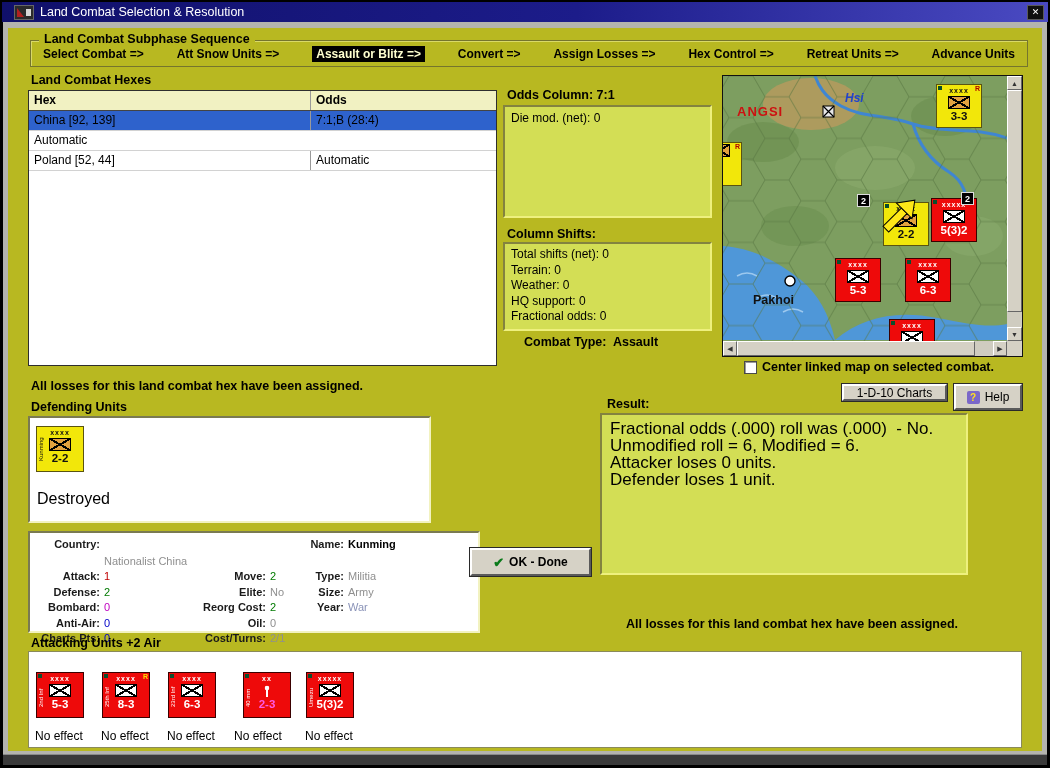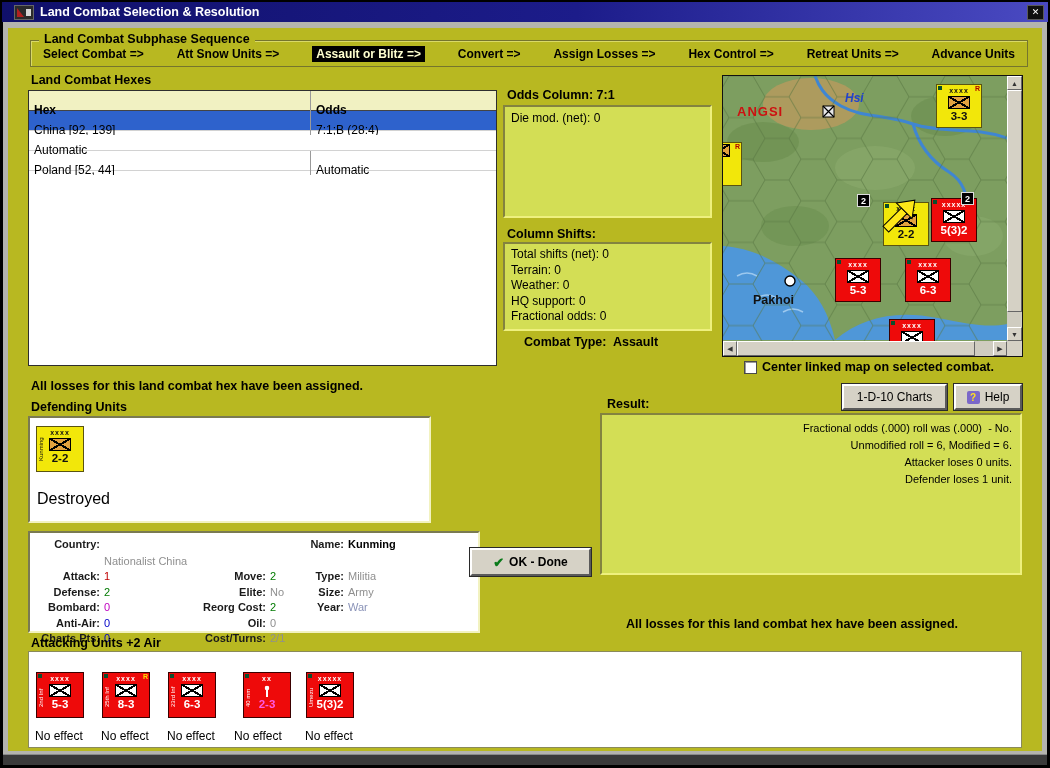--- a/index.html
+++ b/index.html
@@ -7,21 +7,21 @@
   .window { position:relative; width:1050px; height:768px; background:#000; overflow:hidden; }
 
   
   .titlebar { position:absolute; left:2px; top:2px; width:1046px; height:20px;
     background:linear-gradient(90deg,#10106a 0%,#1c1c8a 55%,#4a4ac2 100%);
     display:flex; align-items:center; padding:0 4px; }
   .title-icon { width:20px; height:15px; background:#2b2b2b; border:1px solid #666; margin:0 6px 0 8px; position:relative; }
   .title-icon .ti-a { position:absolute; left:2px; top:2px; width:0; height:0;
     border-left:7px solid #b02020; border-top:9px solid transparent; }
   .title-icon .ti-b { position:absolute; right:2px; top:3px; width:5px; height:7px; background:#d8d8d8; }
-  .title-text { color:#fff; font-weight:bold; font-size:12.5px; }
+  .title-text { color:#fff; font-weight:normal; font-size:12.5px; }
   .close-btn { margin-left:auto; width:17px; height:15px; background:#101010; border:1px solid #5a5a5a;
     color:#fff; font-size:9px; line-height:13px; text-align:center; cursor:default; }
 
   
   .frame { position:absolute; left:3px; top:22px; width:1044px; height:732px; background:#b4b4ae; }
   .content { position:absolute; left:8px; top:28px; width:1034px; height:723px; background:#b8b821; }
   .statusbar { position:absolute; left:3px; top:754px; width:1044px; height:11px; background:#3a3a3a; border-top:1px solid #8a8a8a; }
 
   .blabel { position:absolute; font-weight:bold; font-size:12.5px; color:#000; white-space:nowrap; }
 
@@ -29,32 +29,32 @@
   .seq-box { position:absolute; left:30px; top:40px; width:998px; height:27px;
     border:1px solid #75752d; box-shadow:1px 1px 0 #d9d968 inset; }
   .seq-title { position:absolute; top:-9px; left:8px; background:#b8b821; padding:0 5px; font-weight:bold; font-size:12.5px; }
   .seq-items { display:flex; justify-content:space-between; align-items:center; height:100%; padding:0 12px; }
   .seq-item { font-weight:bold; font-size:12px; color:#000; white-space:nowrap; }
   .seq-item.active { background:#000; color:#ffffd0; padding:1px 4px; }
 
   
   .hex-table { position:absolute; left:28px; top:90px; width:469px; height:276px; background:#fff; border:1px solid #2e2e2e; font-size:12px; }
   .hex-header { display:flex; height:20px; background:#f1f1c2; border-bottom:1px solid #444; font-weight:bold; }
-  .hc, .hr { padding:12px 5px; white-space:nowrap; overflow:hidden; }
+  .hc, .hr { padding:2px 5px; white-space:nowrap; overflow:hidden; }
   .c1 { width:282px; border-right:1px solid #9a9a9a; }
   .c2 { flex:1; }
   .hex-row { display:flex; height:20px; border-bottom:1px solid #d2d2d2; }
   .hex-row.selected { background:#2e62cc; color:#000000; }
 
   
   .ypanel { position:absolute; background:#d3de55; border:2px solid; border-color:#83833f #eef07e #eef07e #83833f;
     font-size:12px; color:#000; padding:3px 6px; line-height:16px; }
   .die-box { left:503px; top:105px; width:209px; height:113px; }
   .shift-box { left:503px; top:242px; width:209px; height:89px; line-height:15.5px; }
-  .result-box { left:600px; top:413px; width:422px; height:162px; font-size:11px; line-height:17px; padding:5px 8px;text-align:right; }
+  .result-box { left:600px; top:413px; width:368px; height:162px; font-size:17px; line-height:17px; padding:5px 8px; }
   .result-box div { white-space:pre-wrap; }
 
   
   .map { position:absolute; left:722px; top:75px; width:301px; height:282px; border:1px solid #111; background:#7d9e60; }
   .map-view { position:absolute; left:0; top:0; right:15px; bottom:15px; overflow:hidden; background:#7d9e60; }
   .map-view svg.terrain { position:absolute; left:0; top:0; }
   .vscroll { position:absolute; right:0; top:0; bottom:15px; width:15px; background:#cfccc0; }
   .hscroll { position:absolute; left:0; right:15px; bottom:0; height:15px; background:#cfccc0; }
   .sb-btn { position:absolute; width:15px; height:14px; background:#d5d1c5; border:1px solid; border-color:#fff #666 #666 #fff;
     font-size:7px; color:#333; display:flex; align-items:center; justify-content:center; }
@@ -94,21 +94,21 @@
   .info-grid { display:grid; grid-template-columns:72px 92px 74px 32px 46px auto; padding:4px 2px; font-size:11px; line-height:15.4px; }
   .lbl { font-weight:bold; text-align:right; padding-right:4px; color:#1a1a1a; white-space:nowrap; }
   .val { white-space:nowrap; }
   .v-gray { color:#8f8f8f; } .v-red { color:#c00000; } .v-green { color:#007a00; }
   .v-magenta { color:#c000c0; } .v-blue { color:#0000c8; } .v-grayblue { color:#8a93b8; }
   .v-bold { font-weight:bold; color:#000; }
 
   
   .btn { position:absolute; background:#d6d2c6; border:2px solid; border-color:#fff #5a5a5a #5a5a5a #fff;
     box-shadow:0 0 0 1px #2a2a2a; font-size:12px; color:#000; display:flex; align-items:center; justify-content:center; gap:5px; cursor:default; }
-  .charts-btn { left:842px; top:384px; width:105px; height:26px; }
+  .charts-btn { left:842px; top:384px; width:105px; height:17px; }
   .help-btn { left:954px; top:384px; width:68px; height:26px; }
   .ok-btn { left:470px; top:548px; width:121px; height:28px; font-weight:bold; }
   .help-ic { display:inline-block; width:13px; height:13px; background:#7b68c8; color:#ffe020; border-radius:2px;
     font-size:10px; font-weight:bold; line-height:13px; text-align:center; }
   .check-ic { color:#0a7a1a; font-weight:bold; font-size:13px; }
   .chk { position:absolute; left:744px; top:361px; width:13px; height:13px; background:#fff;
     border:1px solid #4a4a4a; box-shadow:inset 1px 1px 0 #9a9a9a; }
 
   .destroyed { position:absolute; left:37px; top:490px; font-size:16px; color:#000; }
   .effect-lbl { position:absolute; font-size:12px; color:#000; white-space:nowrap; }

